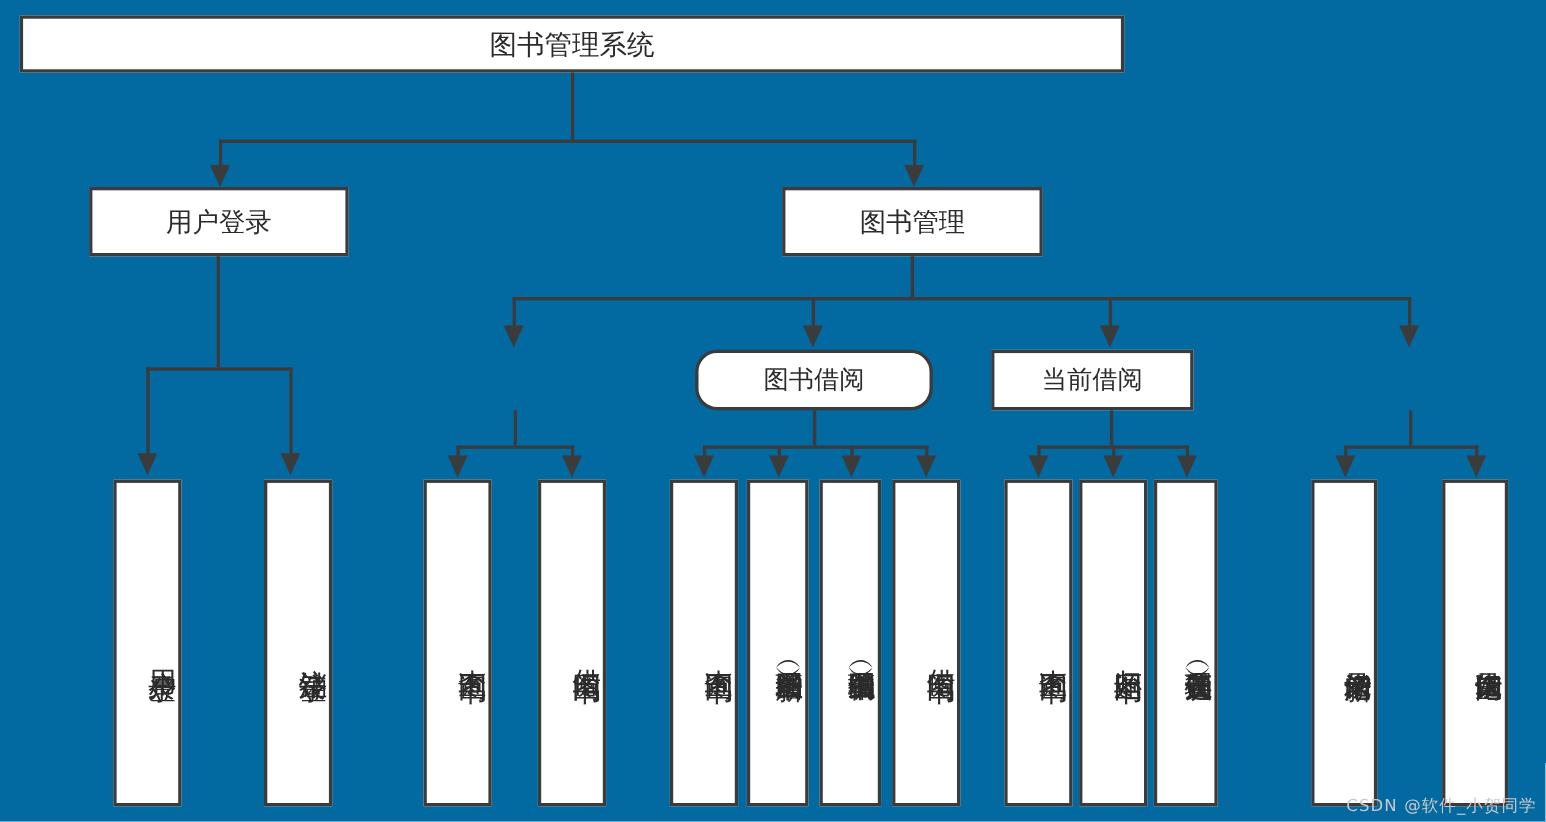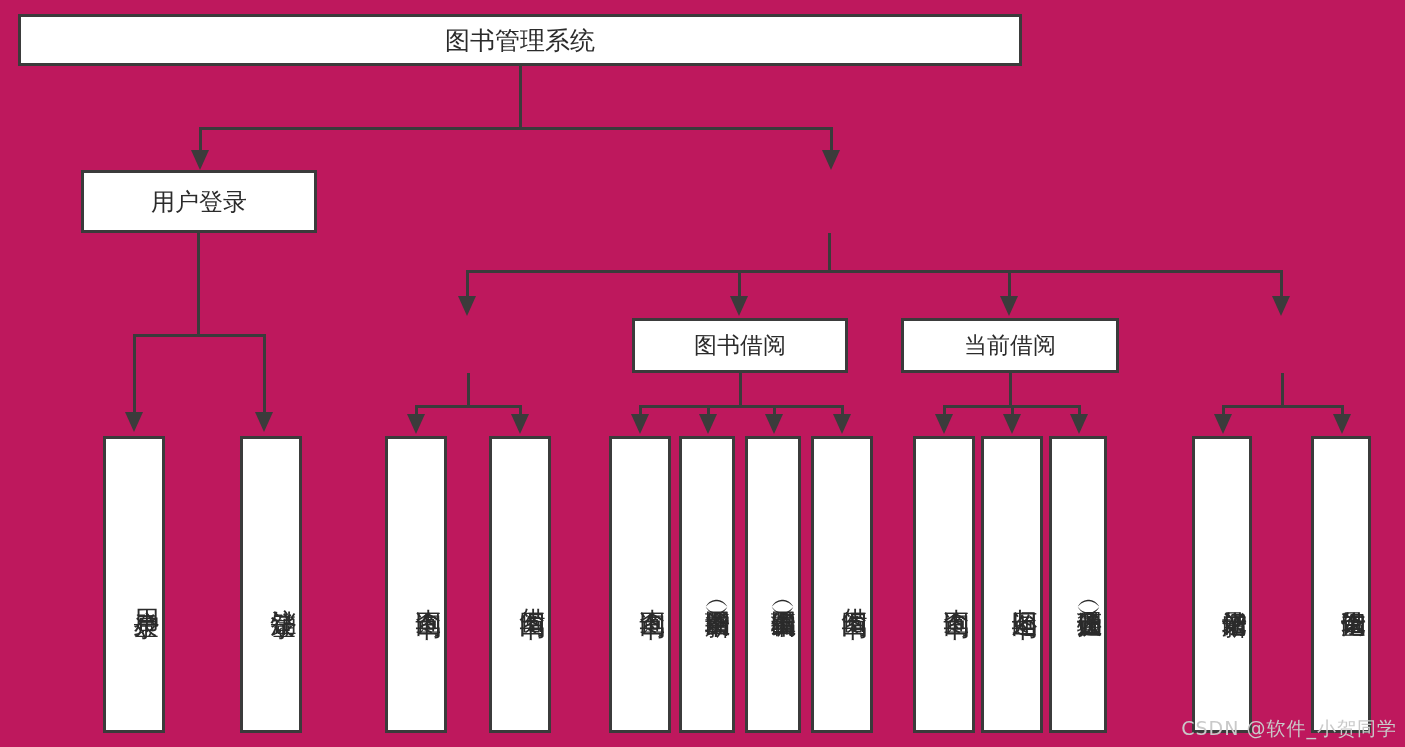--- a/index.html
+++ b/index.html
@@ -7,21 +7,21 @@
     padding: 0;
     background: #ffffff;
   }
   body {
     font-family: "DejaVu Sans", "Liberation Sans", sans-serif;
   }
   #canvas {
     position: relative;
     width: 1405px;
     height: 747px;
-    background: #be185d;
+    background: #0369a1;
     overflow: hidden;
   }
   .node {
     position: absolute;
     box-sizing: border-box;
     border: 3px solid #3b3b3b;
     background: #ffffff;
     display: flex;
     align-items: center;
     justify-content: center;
@@ -65,21 +65,21 @@
     width: 0;
     height: 0;
     border-left: 9px solid transparent;
     border-right: 9px solid transparent;
     border-top: 20px solid #3b3b3b;
   }
   #watermark {
     position: absolute;
     right: 8px;
     bottom: 5px;
-    font-size: 19px;
+    font-size: 15px;
     color: #c9c9c9;
     letter-spacing: 1px;
     white-space: nowrap;
   }
 </style>
 </head>
 <body>
 
 <div id="canvas">
 
@@ -91,20 +91,23 @@
 
   <div class="edge h" style="left:199px; top:127px; width:634px;"></div>
 
   <div class="edge v" style="left:199px; top:127px; height:27px;"></div>
   <div class="arrow" style="left:191px; top:150px;"></div>
   <div class="edge v" style="left:830px; top:127px; height:27px;"></div>
   <div class="arrow" style="left:822px; top:150px;"></div>
 
   <div class="node level2" style="left:81px; top:170px; width:236px; height:63px;">
     <span class="label">用户登录</span>
+  </div>
+  <div class="node level2" style="left:711px; top:170px; width:237px; height:63px;">
+    <span class="label">图书管理</span>
   </div>
 
   <div class="edge v" style="left:197px; top:233px; height:101px;"></div>
   <div class="edge h" style="left:133px; top:334px; width:130px;"></div>
   <div class="edge v" style="left:133px; top:334px; height:82px;"></div>
   <div class="arrow" style="left:125px; top:412px;"></div>
   <div class="edge v" style="left:263px; top:334px; height:82px;"></div>
   <div class="arrow" style="left:255px; top:412px;"></div>
 
   <div class="node leaf" style="left:103px; top:436px; width:62px; height:297px;">
@@ -118,24 +121,24 @@
   <div class="edge h" style="left:466px; top:270px; width:817px;"></div>
   <div class="edge v" style="left:466px; top:270px; height:30px;"></div>
   <div class="arrow" style="left:458px; top:296px;"></div>
   <div class="edge v" style="left:738px; top:270px; height:30px;"></div>
   <div class="arrow" style="left:730px; top:296px;"></div>
   <div class="edge v" style="left:1008px; top:270px; height:30px;"></div>
   <div class="arrow" style="left:1000px; top:296px;"></div>
   <div class="edge v" style="left:1280px; top:270px; height:30px;"></div>
   <div class="arrow" style="left:1272px; top:296px;"></div>
 
-  <div class="node group" style="left:632px; top:318px; width:216px; height:55px;">
+  <div class="node group" style="left:632px; top:318px; width:216px; height:55px;border-radius:20px;">
     <span class="label">图书借阅</span>
   </div>
-  <div class="node group" style="left:901px; top:318px; width:218px; height:55px;">
+  <div class="node group" style="left:901px; top:318px; width:184px; height:55px;">
     <span class="label">当前借阅</span>
   </div>
 
   <div class="edge v" style="left:467px; top:373px; height:32px;"></div>
   <div class="edge h" style="left:415px; top:405px; width:107px;"></div>
   <div class="edge v" style="left:415px; top:405px; height:13px;"></div>
   <div class="arrow" style="left:407px; top:414px;"></div>
   <div class="edge v" style="left:519px; top:405px; height:13px;"></div>
   <div class="arrow" style="left:511px; top:414px;"></div>
 

